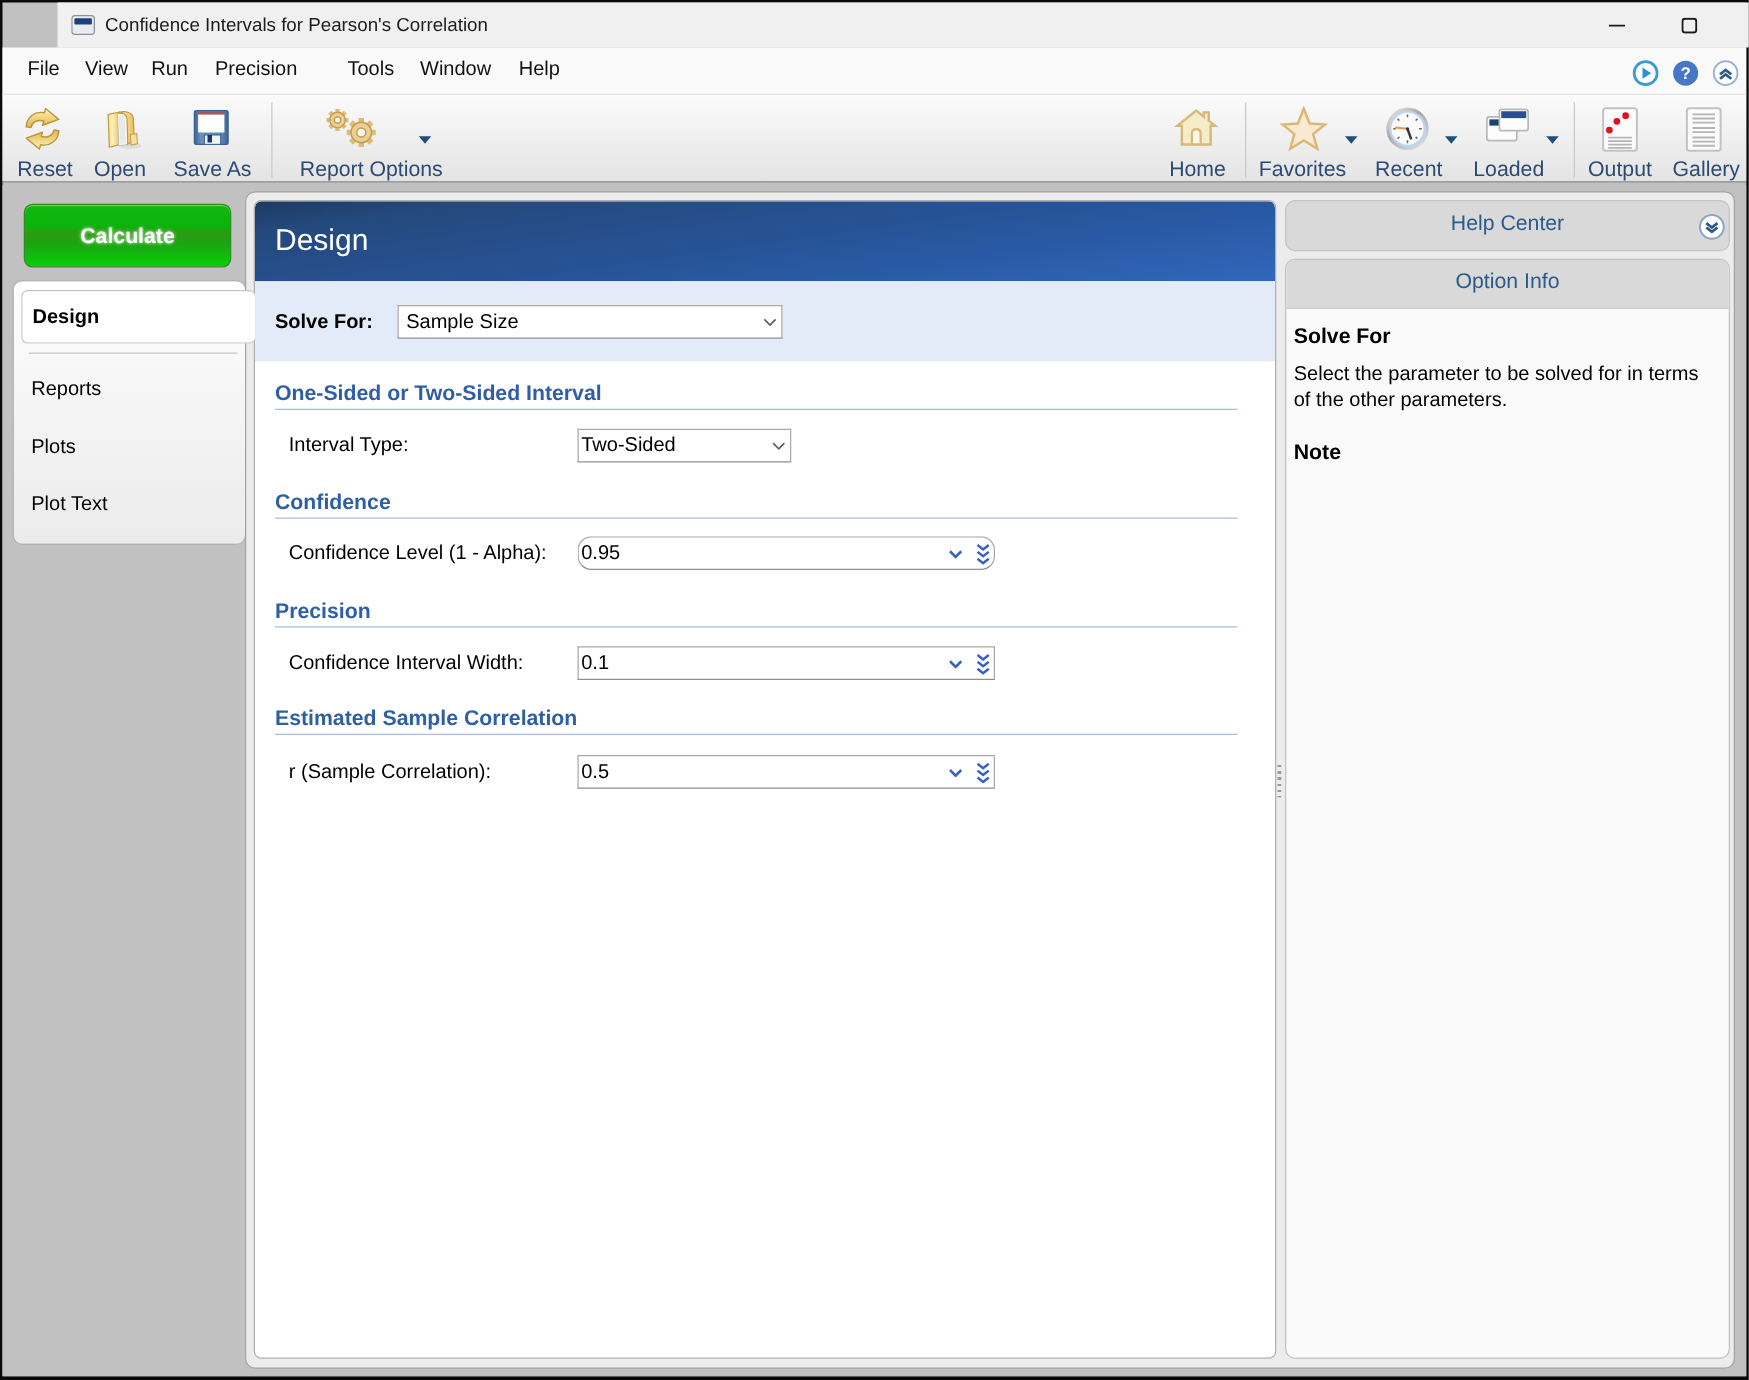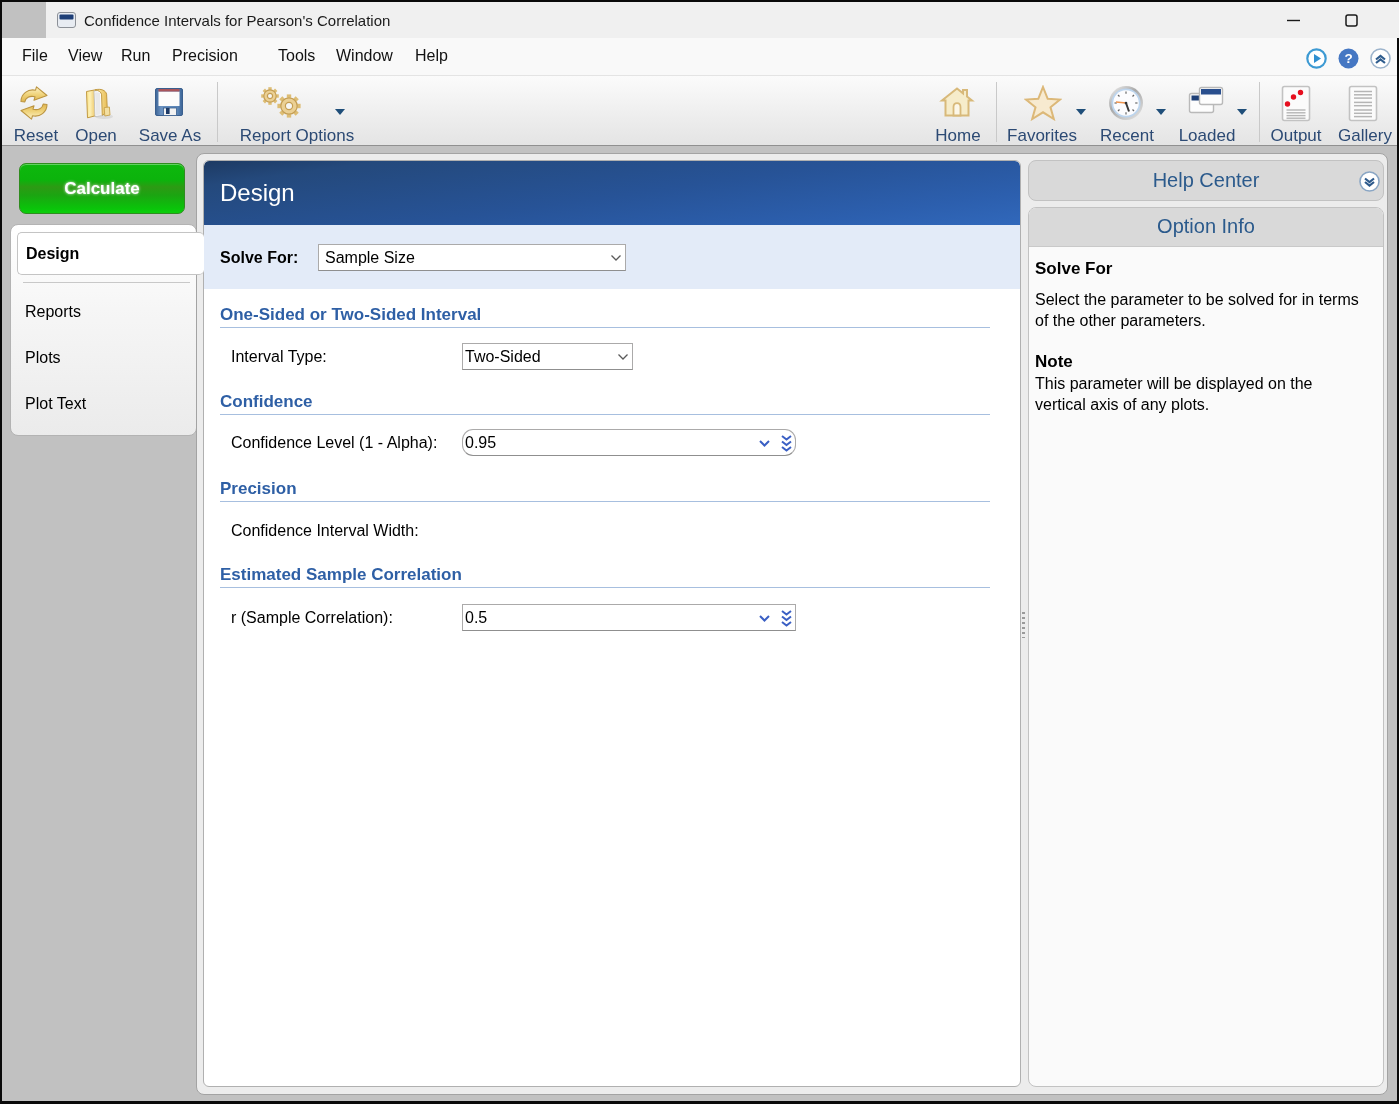--- a/index.html
+++ b/index.html
@@ -38,21 +38,21 @@
   #bluehdr { position:absolute; left:0; top:0; width:100%; height:64px; background:linear-gradient(172deg, #1d3a63 0%, #24497c 14%, #275397 52%, #2c5fae 82%, #3168bb 100%); border-radius:5px 5px 0 0; }
   #bluehdr span { position:absolute; left:16px; top:18px; font-size:24px; color:#fff; }
   #solveband { position:absolute; left:0; top:64px; width:100%; height:64px; background:#e3ebf8; }
   .formlabel { position:absolute; font-size:16px; color:#000; }
   .sechdr { position:absolute; font-size:17px; font-weight:bold; color:#2e5fa5; }
   .secline { position:absolute; left:16px; width:770px; height:1px; background:#a7bfdf; }
   .combo { position:absolute; height:27px; background:#fff; border:1px solid #abaaaa; border-bottom-color:#8f8f8f; }
   .combo .val { position:absolute; left:2px; top:4px; font-size:16px; color:#000; }
   
   .rp-box { position:absolute; background:#d9d9d9; border:1px solid #c2c2c2; border-radius:8px; }
-  .rp-title { position:absolute; width:100%; text-align:center; font-size:20px; color:#2b5a8c; }
+  .rp-title { position:absolute; width:100%; text-align:center; font-size:17px; color:#2b5a8c; }
   #optioninfo { position:absolute; left:831px; top:53px; width:356px; height:880px; background:#fafafa; border:1px solid #c2c2c2; border-radius:8px; overflow:hidden; }
   #optioninfo .hdr { position:absolute; left:0; top:0; width:100%; height:39px; background:#d9d9d9; border-bottom:1px solid #c9c9c9; }
   .helptext { position:absolute; left:6px; font-size:16px; color:#000; line-height:21.3px; }
   .helpbold { position:absolute; left:6px; font-size:17px; font-weight:bold; color:#000; }
 </style>
 </head>
 <body>
 <div id="win">
   <div id="titlebar">
     <svg class="abs" style="left:11px; top:10px;" width="19" height="16" viewBox="0 0 19 16">
@@ -297,20 +297,29 @@
           <svg class="abs" style="left:296px; top:10px;" width="11" height="7" viewBox="0 0 11 7">
               <path d="M1 1 L5.5 5.5 L10 1" fill="none" stroke="#3a5fc4" stroke-width="2"></path>
             </svg>
           <svg class="abs" style="left:318px; top:5px;" width="11" height="17" viewBox="0 0 11 17">
               <path d="M1 1 L5.5 4.5 L10 1 M1 6.5 L5.5 10 L10 6.5 M1 12 L5.5 15.5 L10 12" fill="none" stroke="#3a5fc4" stroke-width="2"></path>
             </svg>
         </div>
         <div class="sechdr" style="left:16px; top:318px;">Precision</div>
         <div class="secline" style="top:340px;"></div>
         <div class="formlabel" style="left:27px; top:361px;">Confidence Interval Width:</div>
+        <div class="combo" style="left:258px; top:356px; width:334px;">
+            <span class="val">0.1</span>
+          <svg class="abs" style="left:296px; top:10px;" width="11" height="7" viewBox="0 0 11 7">
+              <path d="M1 1 L5.5 5.5 L10 1" fill="none" stroke="#3a5fc4" stroke-width="2"></path>
+            </svg>
+          <svg class="abs" style="left:318px; top:5px;" width="11" height="17" viewBox="0 0 11 17">
+              <path d="M1 1 L5.5 4.5 L10 1 M1 6.5 L5.5 10 L10 6.5 M1 12 L5.5 15.5 L10 12" fill="none" stroke="#3a5fc4" stroke-width="2"></path>
+            </svg>
+        </div>
         <div class="sechdr" style="left:16px; top:404px;">Estimated Sample Correlation</div>
         <div class="secline" style="top:426px;"></div>
         <div class="formlabel" style="left:27px; top:448px;">r (Sample Correlation):</div>
         <div class="combo" style="left:258px; top:443px; width:334px;">
             <span class="val">0.5</span>
           <svg class="abs" style="left:296px; top:10px;" width="11" height="7" viewBox="0 0 11 7">
               <path d="M1 1 L5.5 5.5 L10 1" fill="none" stroke="#3a5fc4" stroke-width="2"></path>
             </svg>
           <svg class="abs" style="left:318px; top:5px;" width="11" height="17" viewBox="0 0 11 17">
               <path d="M1 1 L5.5 4.5 L10 1 M1 6.5 L5.5 10 L10 6.5 M1 12 L5.5 15.5 L10 12" fill="none" stroke="#3a5fc4" stroke-width="2"></path>
@@ -326,17 +335,16 @@
           <path d="M6 11 L10.5 14.5 L15 11" fill="none" stroke="#2d5a8c" stroke-width="2.2"></path>
         </svg>
       </div>
       <div id="optioninfo">
         <div class="hdr">
             <div class="rp-title" style="top:7px;">Option Info</div>
           </div>
         <div class="helpbold" style="top:51px;">Solve For</div>
         <div class="helptext" style="top:81px;">Select the parameter to be solved for in terms<br>of the other parameters.</div>
         <div class="helpbold" style="top:144px;">Note</div>
-        <div class="helptext" style="top:165px;">This parameter will be displayed on the<br>vertical axis of any plots.</div>
       </div>
     </div>
   </div>
 </div>
 
 </body></html>

